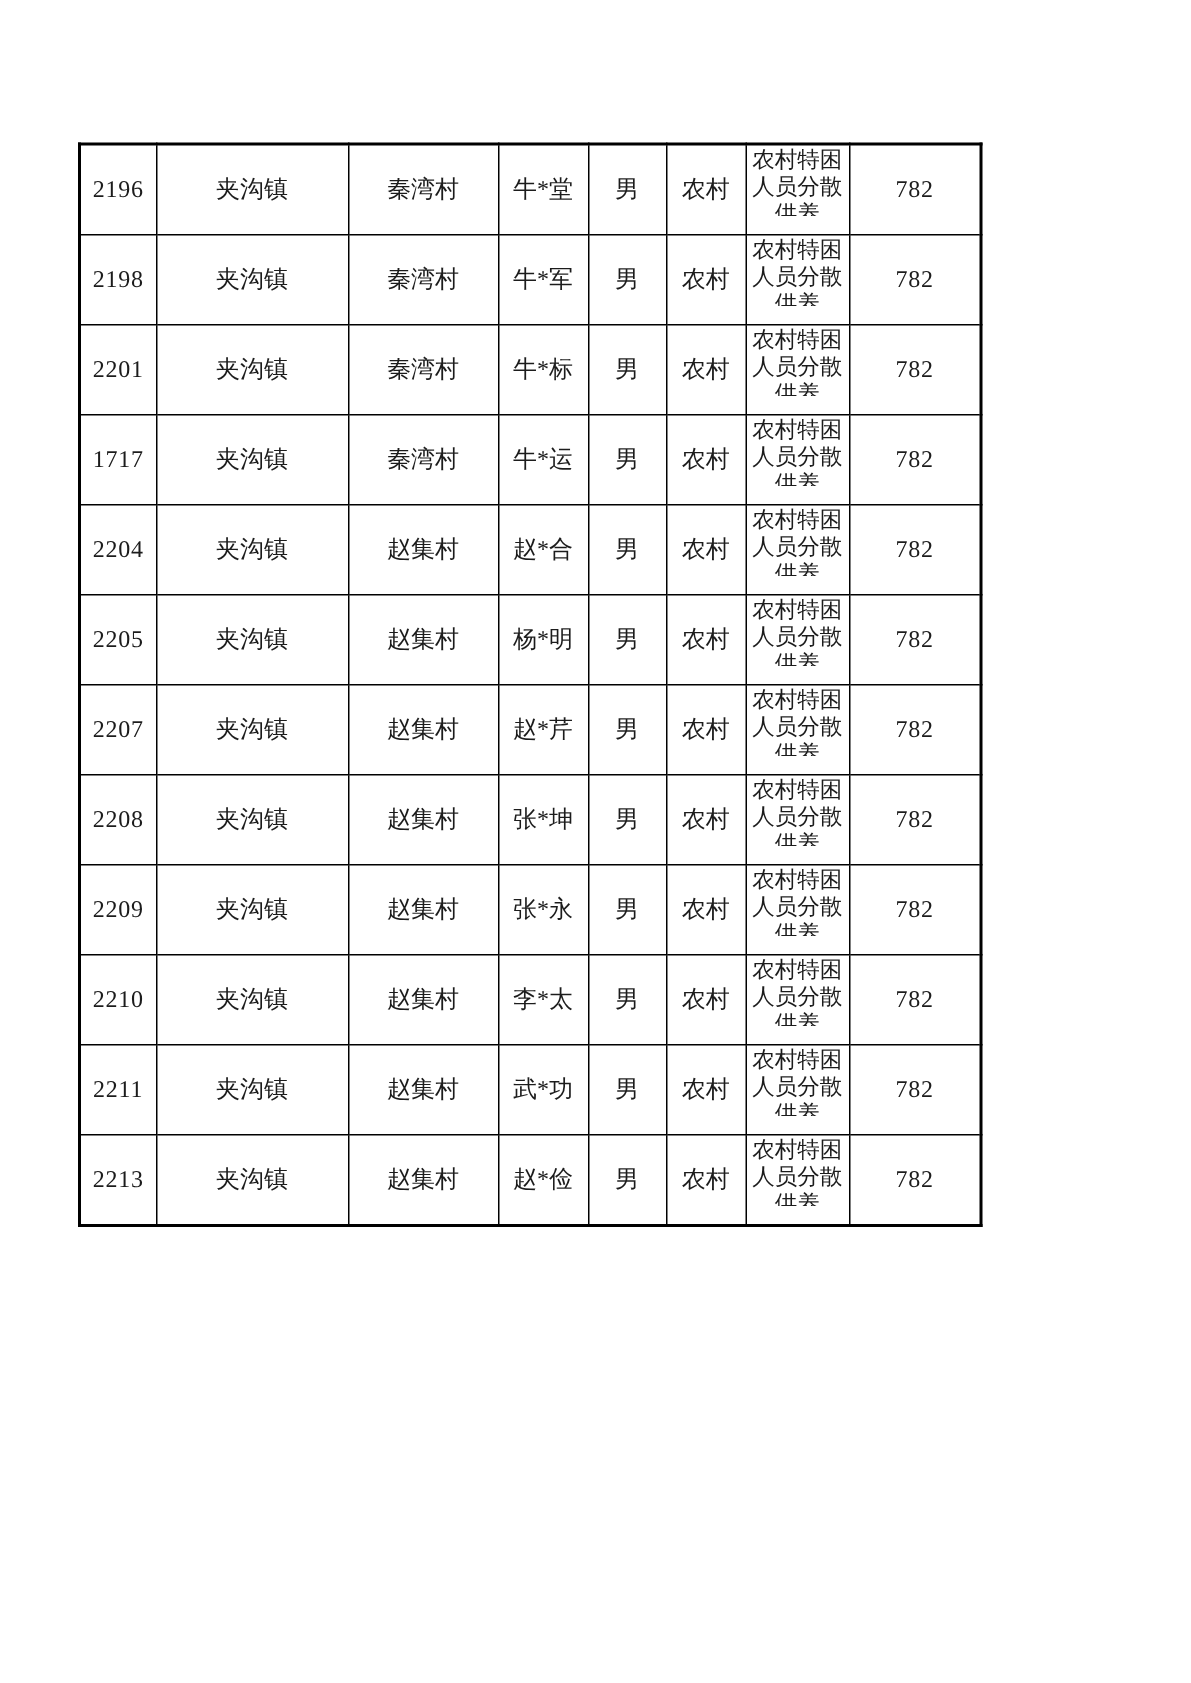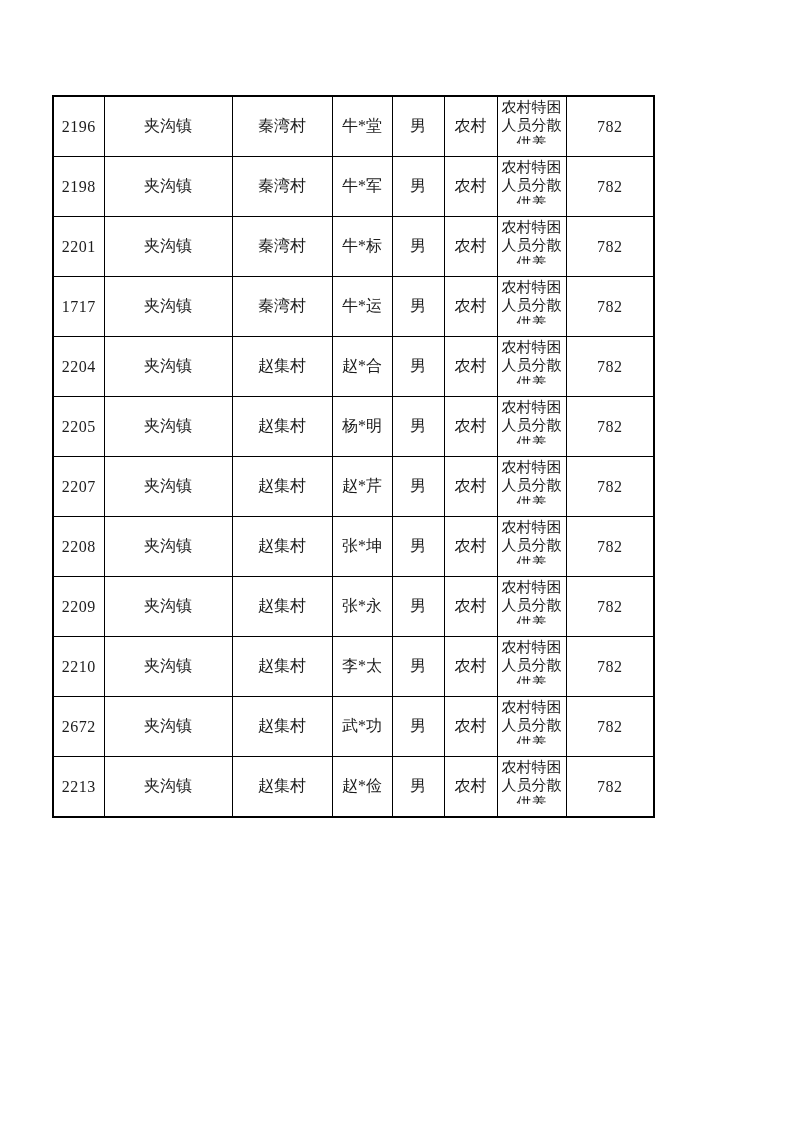--- a/index.html
+++ b/index.html
@@ -210,21 +210,21 @@
     <td class="c-name">李*太</td>
     <td class="c-gender">男</td>
     <td class="c-area">农村</td>
     <td class="c-category">
       <div class="cat-inner">农村特困人员分散供养</div>
     </td>
     <td class="c-amount">782</td>
   </tr>
 
   <tr>
-    <td class="c-seq">2672</td>
+    <td class="c-seq">2211</td>
     <td class="c-town">夹沟镇</td>
     <td class="c-village">赵集村</td>
     <td class="c-name">武*功</td>
     <td class="c-gender">男</td>
     <td class="c-area">农村</td>
     <td class="c-category">
       <div class="cat-inner">农村特困人员分散供养</div>
     </td>
     <td class="c-amount">782</td>
   </tr>

